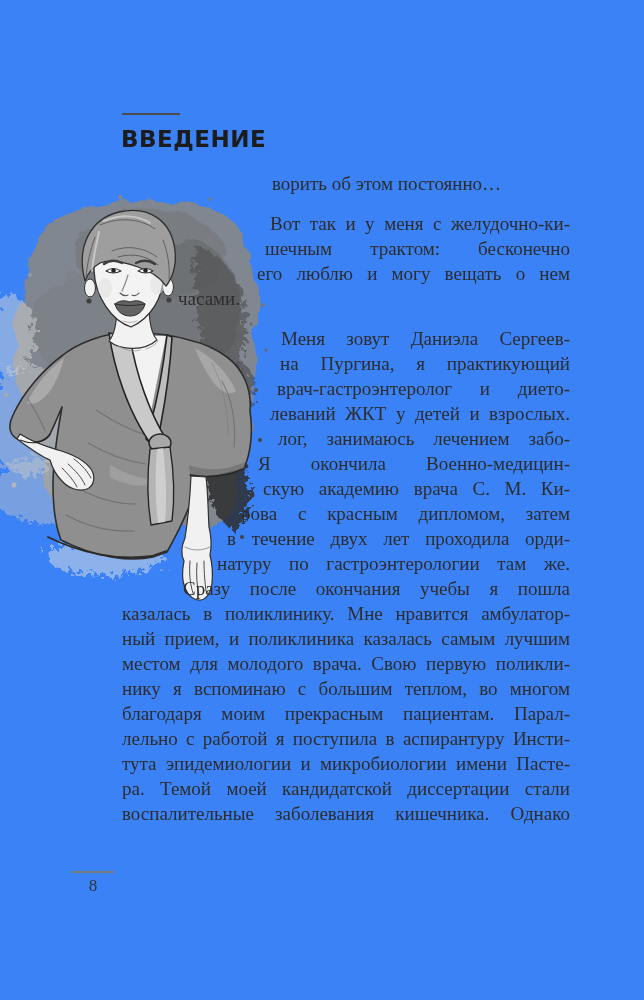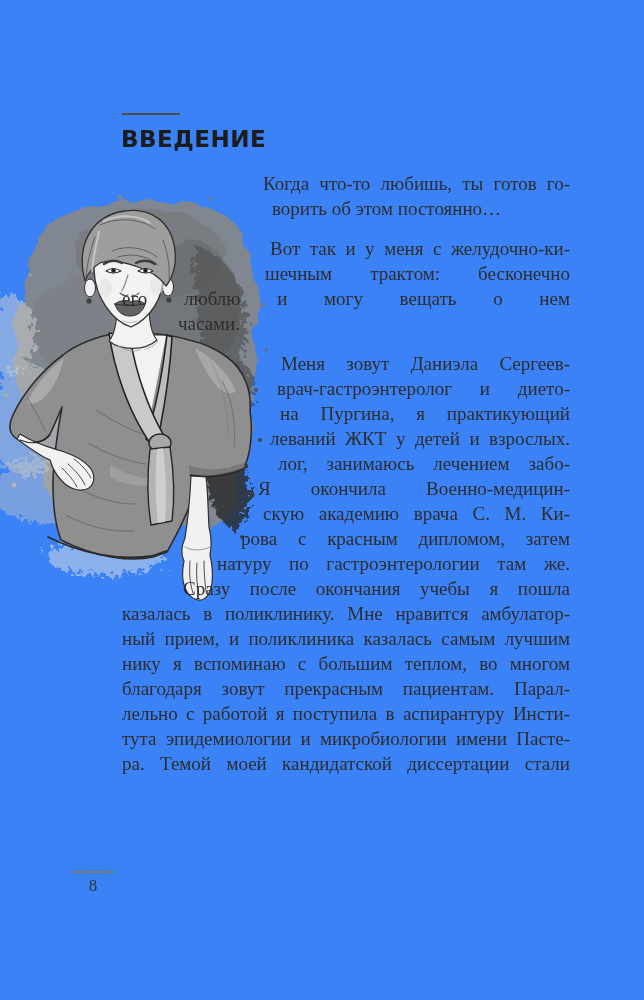--- a/index.html
+++ b/index.html
@@ -213,46 +213,48 @@
       <ellipse cx="160" cy="258" rx="11" ry="9" fill="#a8a8a8" stroke="#262626" stroke-width="1.4"></ellipse>
       <path d="M150,264 C147,290 147,316 151,340 L172,336 C175,312 174,288 170,262 Z" fill="#b4b4b4" stroke="#262626" stroke-width="1.4"></path>
       <path d="M157,264 C155,290 155,314 158,338 L165,337 C167,312 166,288 163,263 Z" fill="#d4d4d4" opacity="0.8"></path>
 
       <path d="M48,352 C80,368 118,376 152,371 L166,366" fill="none" stroke="#2b2b2b" stroke-width="1.8"></path>
     </g>
   </svg>
 
   <div class="text-block" id="text-block">
       <div class="para">
-        <div class="line" style="margin-left: 141px;">Когда что-то любишь, ты готов го-</div>
         <div class="line rag" style="margin-left: 150px;">ворить об этом постоянно…</div>
       </div>
       <div class="para">
         <div class="line" style="margin-left: 148px;">Вот так и у меня с желудочно-ки-</div>
         <div class="line" style="margin-left: 143px;">шечным трактом: бесконечно</div>
-        <div class="line" style="">его люблю и могу вещать о нем</div>
+        <div class="line" style="margin-left: 135px;">его люблю и могу вещать о нем</div>
         <div class="line rag" style="margin-left: 56px;">часами.</div>
       </div>
       <div class="para">
         <div class="line" style="margin-left: 159px;">Меня зовут Даниэла Сергеев-</div>
+        <div class="line" style="margin-left: 158px;">на Пургина, я практикующий</div>
         <div class="line" style="margin-left: 155px;">врач-гастроэнтеролог и дието-</div>
-        <div class="line" style="margin-left: 158px;">на Пургина, я практикующий</div>
         <div class="line" style="margin-left: 148px;">леваний ЖКТ у детей и взрослых.</div>
         <div class="line" style="margin-left: 156px;">лог, занимаюсь лечением забо-</div>
         <div class="line" style="margin-left: 136px;">Я окончила Военно-медицин-</div>
         <div class="line" style="margin-left: 141px;">скую академию врача С. М. Ки-</div>
         <div class="line" style="margin-left: 119px;">рова с красным дипломом, затем</div>
+        <div class="line" style="margin-left: 105px;">в течение двух лет проходила орди-</div>
         <div class="line" style="margin-left: 95px;">натуру по гастроэнтерологии там же.</div>
         <div class="line" style="margin-left: 61px;">Сразу после окончания учебы я пошла</div>
         <div class="line" style="margin-left: 0px;">казалась в поликлинику. Мне нравится амбулатор-</div>
         <div class="line" style="margin-left: 0px;">ный прием, и поликлиника казалась самым лучшим</div>
+        <div class="line" style="margin-left: 0px;">местом для молодого врача. Свою первую поликли-</div>
         <div class="line" style="margin-left: 0px;">нику я вспоминаю с большим теплом, во многом</div>
-        <div class="line" style="margin-left: 0px;">благодаря зовут прекрасным пациентам. Парал-</div>
+        <div class="line" style="margin-left: 0px;">благодаря моим прекрасным пациентам. Парал-</div>
         <div class="line" style="margin-left: 0px;">лельно с работой я поступила в аспирантуру Инсти-</div>
         <div class="line" style="margin-left: 0px;">тута эпидемиологии и микробиологии имени Пасте-</div>
         <div class="line" style="margin-left: 0px;">ра. Темой моей кандидатской диссертации стали</div>
+        <div class="line" style="margin-left: 0px;">воспалительные заболевания кишечника. Однако</div>
       </div>
     </div>
 
   <div class="footer-line"></div>
   <div class="page-number">8</div>
 
 </div>
 
 </body></html>

